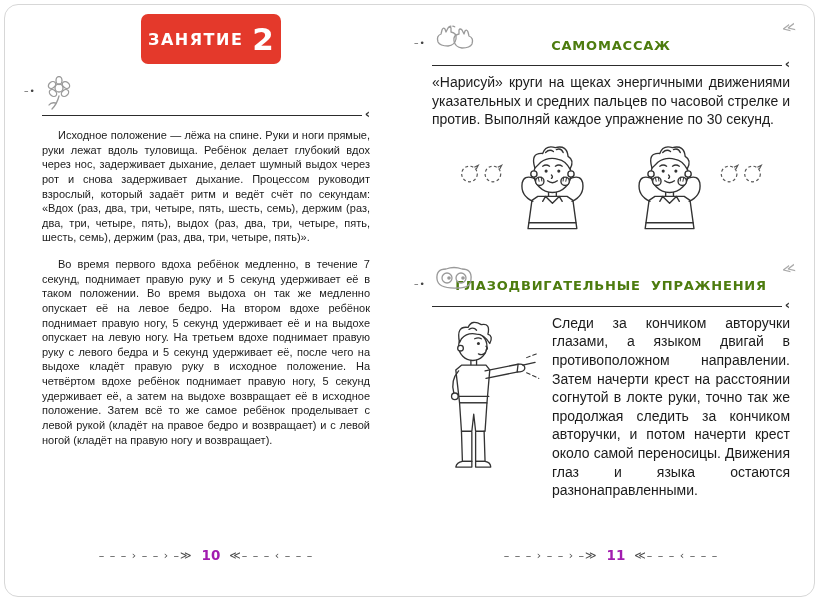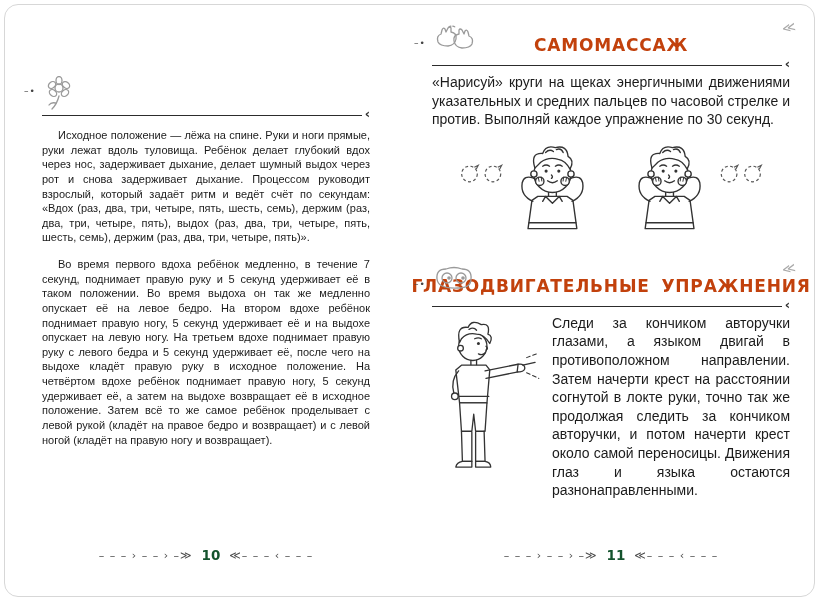--- a/index.html
+++ b/index.html
@@ -19,22 +19,22 @@
   .banner .num{font-family:"DejaVu Sans",sans-serif;font-weight:bold;font-size:31px;line-height:1;}
   
   .pl{position:absolute;left:42px;top:76px;width:328px;}
   .pr{position:absolute;left:432px;top:28px;width:358px;}
   
   .heading{position:relative;display:flex;align-items:center;min-height:34px;}
   .heading.center{justify-content:center;}
   .heading .doodle{display:inline-flex;margin-right:8px;}
   .heading.center .doodle{position:absolute;left:2px;top:-4px;margin:0;}
   .ht{
-    font-family:"DejaVu Sans",sans-serif;font-weight:bold;font-size:17px;letter-spacing:.8px;
-    word-spacing:5px;color:#c2410c;white-space:nowrap;
+    font-family:"DejaVu Sans",sans-serif;font-weight:bold;font-size:13px;letter-spacing:.8px;
+    word-spacing:5px;color:#4d7c0f;white-space:nowrap;
   }
   .margin-mark{
     position:absolute;left:-18px;top:10px;font-size:9px;color:#444;
     font-family:"DejaVu Sans",sans-serif;letter-spacing:1px;
   }
   .corner{
     position:absolute;right:-6px;top:-8px;color:#a9a9a9;font-size:13px;
     font-family:"DejaVu Sans",sans-serif;transform:rotate(-12deg);
   }
   .h-line{position:relative;border-top:1.6px solid #2c2c2c;margin:3px 0 7px 0;}
@@ -56,28 +56,32 @@
   .eye-section{margin-top:10px;}
   .boy-wrap{overflow:visible;}
   .boy-float{float:left;margin:4px 12px 2px 0;}
   
   .footer{
     position:absolute;bottom:38px;display:flex;align-items:center;justify-content:center;gap:9px;
     color:#4c4c4c;font-family:"DejaVu Sans",sans-serif;font-size:11px;letter-spacing:1px;white-space:nowrap;
   }
   .footer.fl{left:42px;width:328px;}
   .footer.fr{left:432px;width:358px;}
-  .footer .pgnum{color:#14532d;font-weight:bold;font-size:13.5px;letter-spacing:0;}
+  .footer .pgnum{color:#a21caf;font-weight:bold;font-size:13.5px;letter-spacing:0;}
 </style>
 </head>
 <body>
 
 <div class="spread">
   <div class="book-frame"></div>
 
+  <div class="banner">
+    <span class="lbl">ЗАНЯТИЕ</span>
+    <span class="num">2</span>
+  </div>
 
   <div class="pl">
     <div class="heading">
       <span class="margin-mark">–•</span>
       <span class="doodle">
         <svg width="34" height="36" viewBox="0 0 34 36">
           <g fill="none" stroke="#9a9a9a" stroke-width="1.3" stroke-linecap="round">
             <circle cx="17" cy="12" r="4"></circle>
             <ellipse cx="17" cy="4.5" rx="3" ry="4"></ellipse>
             <ellipse cx="24" cy="9" rx="4" ry="3" transform="rotate(40 24 9)"></ellipse>

